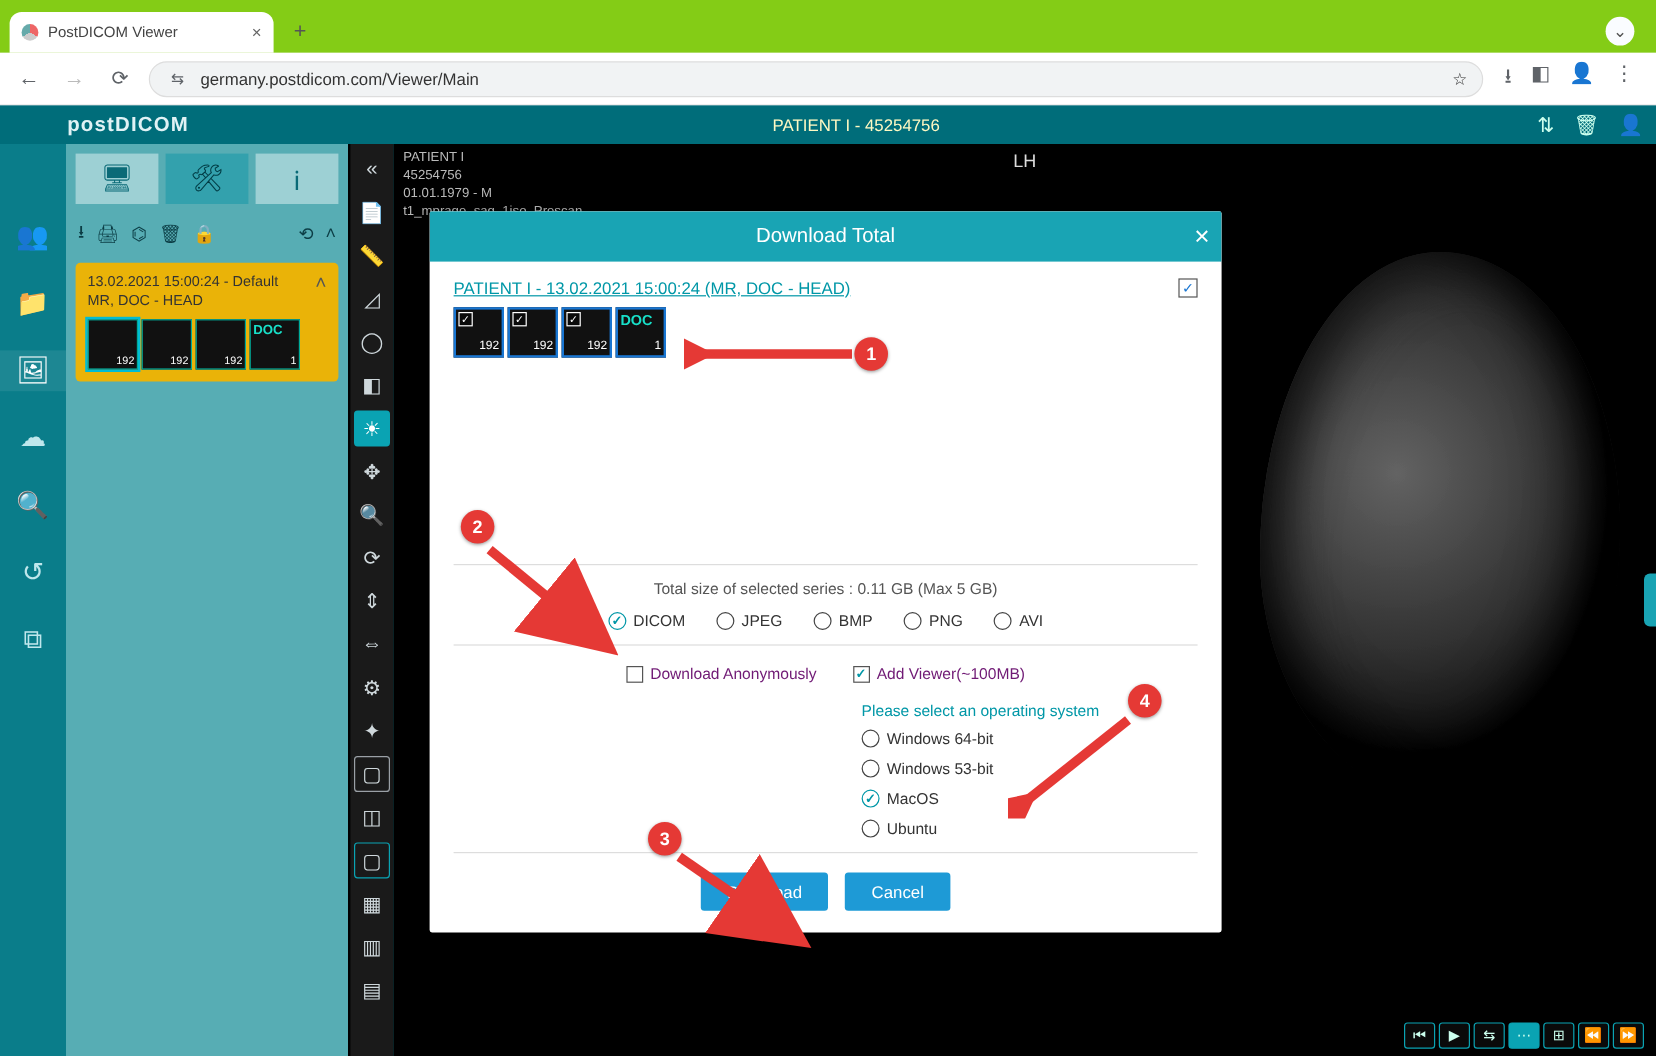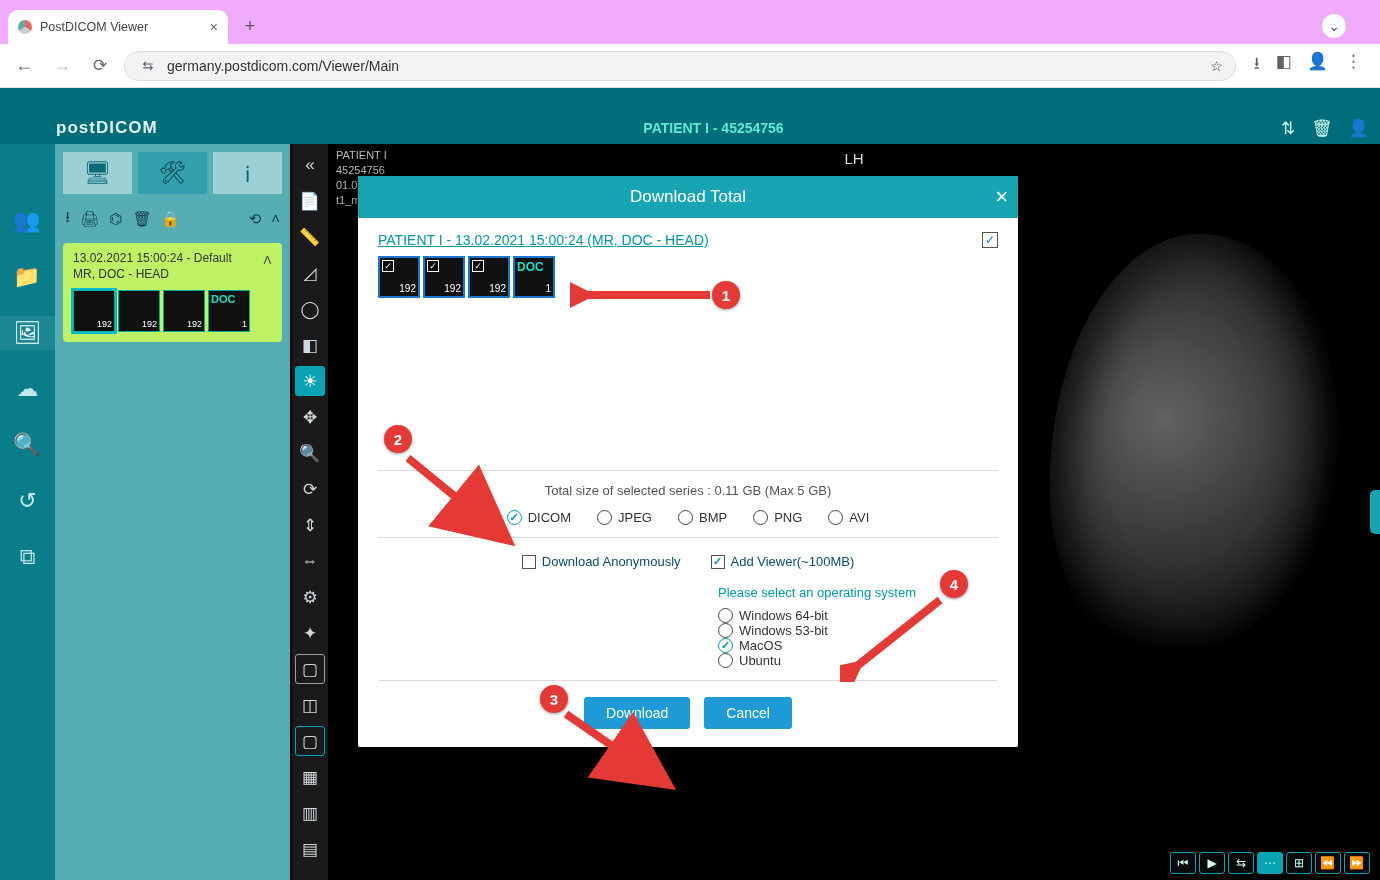--- a/index.html
+++ b/index.html
@@ -14,51 +14,51 @@
     --sidebar-w: 55px;
     --series-panel-w: 235px;
     --toolstrip-w: 38px;
     --chrome-h: 90px;
     --appbar-h: 32px;
   }
   * { box-sizing: border-box; }
   html,body{ margin:0; padding:0; height:100%; font-family: Arial, Helvetica, sans-serif; font-size:13px; background:#fff; overflow:hidden;}
   
   .chrome-frame { width:1380px; height:880px; position:relative; background:#f1f3f4; }
-  .tab-strip { height:44px; background:#f0abfc; display:flex; align-items:flex-end; padding:8px 16px 0 8px; gap:0;}
+  .tab-strip { height:44px; background:#84cc16; display:flex; align-items:flex-end; padding:8px 0 0 8px; gap:0;}
   .browser-tab { background:#fff; border-radius:10px 10px 0 0; height:34px; width:220px; display:flex; align-items:center; padding:0 10px; gap:8px; font-size:12.5px; color:#444; position:relative;}
   .browser-tab .close-x{ margin-left:auto; color:#666; font-size:14px;}
   .new-tab-btn { width:28px; height:28px; display:flex; align-items:center; justify-content:center; color:#555; font-size:18px; margin-left:8px; margin-bottom:4px; border-radius:50%; }
   .tab-strip .minimize{ margin-left:auto; margin-right:18px; margin-bottom:6px; width:24px;height:24px;border-radius:12px;background:#fafcff;display:flex;align-items:center;justify-content:center;color:#555;font-size:14px;}
   .addr-bar { height:44px; background:#fff; display:flex; align-items:center; padding:0 10px; gap:10px; border-bottom:1px solid #e3e3e3;}
   .nav-arrow { width:28px; text-align:center; color:#5f6368; font-size:18px;}
   .nav-arrow.disabled{color:#bbb;}
   .reload{ width:28px; text-align:center; color:#5f6368; font-size:17px;}
   .site-chip{ width:22px;text-align:center;color:#5f6368;font-size:13px;}
   .url-field{ flex:1; height:30px; border:1px solid #ddd; border-radius:16px; background:#f1f3f4; display:flex; align-items:center; padding:0 12px; color:#333; font-size:14px; gap:8px;}
   .addr-icons{ display:flex; gap:16px; color:#5f6368; font-size:17px; padding:0 8px;}
   
   .app { position:absolute; top:88px; left:0; right:0; bottom:0; background:var(--teal-dark); display:flex; flex-direction:column;}
-  .app-bar { height:32px; background:var(--teal-dark); display:flex; align-items:center; color:#fff; font-size:14px; padding:0 10px;margin-top:24px;}
+  .app-bar { height:32px; background:var(--teal-dark); display:flex; align-items:center; color:#fff; font-size:14px; padding:0 10px;}
   .brand{ font-weight:700; letter-spacing:1px; font-size:17px; color:var(--text-light); margin-left:46px;}
-  .patient-title{ position:absolute; left:50%; transform:translateX(-50%); font-weight:700; color:#5eead4;padding-left:47px;}
+  .patient-title{ position:absolute; left:50%; transform:translateX(-50%); font-weight:400; color:#fef9c3;padding-left:47px;}
   .appbar-icons{ margin-left:auto; display:flex; gap:16px; color:#cfe; font-size:17px;}
   .app-body{ flex:1; display:flex; min-height:0;}
   
   .rail{ width:var(--sidebar-w); background:#0a7d8a; display:flex; flex-direction:column; align-items:center; padding-top:60px; gap:22px; color:#bfe7ec; font-size:22px;}
   .rail .item{ width:100%; display:flex; justify-content:center; padding:4px 0;}
   .rail .item.active{ background:rgba(255,255,255,0.08); color:#fff;}
   
   .series-panel{ width:var(--series-panel-w); background:#57adb4; display:flex; flex-direction:column; padding:8px; gap:6px;}
   .series-tabs{ display:flex; gap:6px;}
   .series-tab{ flex:1; height:42px; display:flex; align-items:center; justify-content:center; color:#0a6a77; background:#9dd0d4; font-size:22px;}
   .series-tab.active{ background:#33a1ad; color:#013b44;}
   .series-tools{ display:flex; gap:10px; padding:6px 2px; color:#0b3d45; font-size:15px; align-items:center;}
   .series-tools .spacer{flex:1;}
-  .series-card{ background:#bef264; border-radius:4px; padding:8px 10px 10px; }
+  .series-card{ background:#eab308; border-radius:4px; padding:8px 10px 10px; }
   .series-card-head{ display:flex; align-items:flex-start; gap:6px; color:#333; font-size:12px; line-height:1.3;}
   .series-card-head .chev{ margin-left:auto; color:#555; font-size:16px;}
   .thumbs{ display:flex; gap:3px; margin-top:8px;}
   .thumb{ width:42px; height:42px; background:#111 center/cover; border:1px solid #0a9; position:relative; color:#fff; font-size:9px; display:flex; align-items:flex-end; justify-content:flex-end; padding:2px;}
   .thumb.sel{ outline:2px solid #00bcd4;}
   .thumb .doc{ position:absolute; top:2px; left:2px; font-weight:700; color:#18e0c9; font-size:11px;}
   
   .toolstrip{ width:var(--toolstrip-w); background:#1a1a1a; display:flex; flex-direction:column; align-items:center; padding:6px 0; gap:6px; color:#cfd8dc; font-size:17px; border-left:2px solid #000;}
   .toolstrip .t{ width:30px;height:30px; display:flex;align-items:center;justify-content:center; border-radius:3px;}
   .toolstrip .t.active{ background:#0aa3b3; color:#fff;}
@@ -83,26 +83,26 @@
   .m-thumb{ width:42px;height:42px; background:#111; border:2px solid #1976d2; position:relative; color:#fff; font-size:10px; display:flex; align-items:flex-end; justify-content:flex-end; padding:2px;}
   .m-thumb .chk{ position:absolute; top:2px; left:2px; width:12px;height:12px;border:1px solid #fff; background:rgba(0,0,0,.4); display:flex;align-items:center;justify-content:center;font-size:9px;}
   .m-thumb .doc{ position:absolute; top:2px; left:2px; font-weight:700; color:#18e0c9; font-size:12px;}
   .sep{ border:none; border-top:1px solid #ddd; margin:12px 0;}
   .size-line{ text-align:center; color:#555; margin:8px 0 12px;}
   .fmt-row,.arc-row{ display:flex; gap:26px; justify-content:center; align-items:center; color:#333;}
   .radio{ display:flex; align-items:center; gap:6px; cursor:pointer;}
   .r{ width:15px;height:15px;border:1.8px solid #444;border-radius:50%; display:inline-flex; align-items:center; justify-content:center;}
   .r.sel::after{ content:"✓"; font-size:11px; color:var(--teal); font-weight:700;}
   .r.sel{ border-color:var(--teal);}
-  .chk-row{ display:flex; gap:30px; justify-content:center; align-items:center; margin-top:16px; color:#0c4a6e;}
+  .chk-row{ display:flex; gap:30px; justify-content:center; align-items:center; margin-top:16px; color:#701a75;}
   .cb{ width:14px;height:14px;border:1.6px solid #555; display:inline-flex;align-items:center;justify-content:center;font-size:11px;color:var(--teal);}
   .cb.checked::after{content:"✓"; font-weight:700;}
   .os-block{ margin:16px 0 0 340px; }
   .os-title{ color:var(--teal); font-weight:500; margin-bottom:8px;}
-  .os-opts{ display:flex; flex-direction:column; color:#333; }
+  .os-opts{ display:flex; flex-direction:column; gap:10px; color:#333; }
   .btn-row{ display:flex; justify-content:center; gap:14px; margin-top:16px;}
   .btn{ background:#1e9ad6; color:#fff; border:none; padding:8px 22px; border-radius:3px; font-size:14px; cursor:pointer;}
   
   .callout-badge{ position:absolute; width:28px;height:28px;border-radius:50%;background:var(--red-callout);color:#fff;display:flex;align-items:center;justify-content:center;font-weight:700;font-size:15px;box-shadow:0 1px 3px rgba(0,0,0,.4);}
   .arrow{ position:absolute; }
   .arrow svg{display:block;}
   
   .logo-dot{ position:absolute; left:4px; top:90px; width:44px;height:44px; border-radius:50%; background:radial-gradient(circle,#2aa 20%,#066 80%); opacity:.5;}
   .favicon{ width:14px;height:14px;border-radius:50%; background:conic-gradient(#e66 0 120deg,#ccc 120deg 240deg,#6aa 240deg 360deg);}
 </style>

